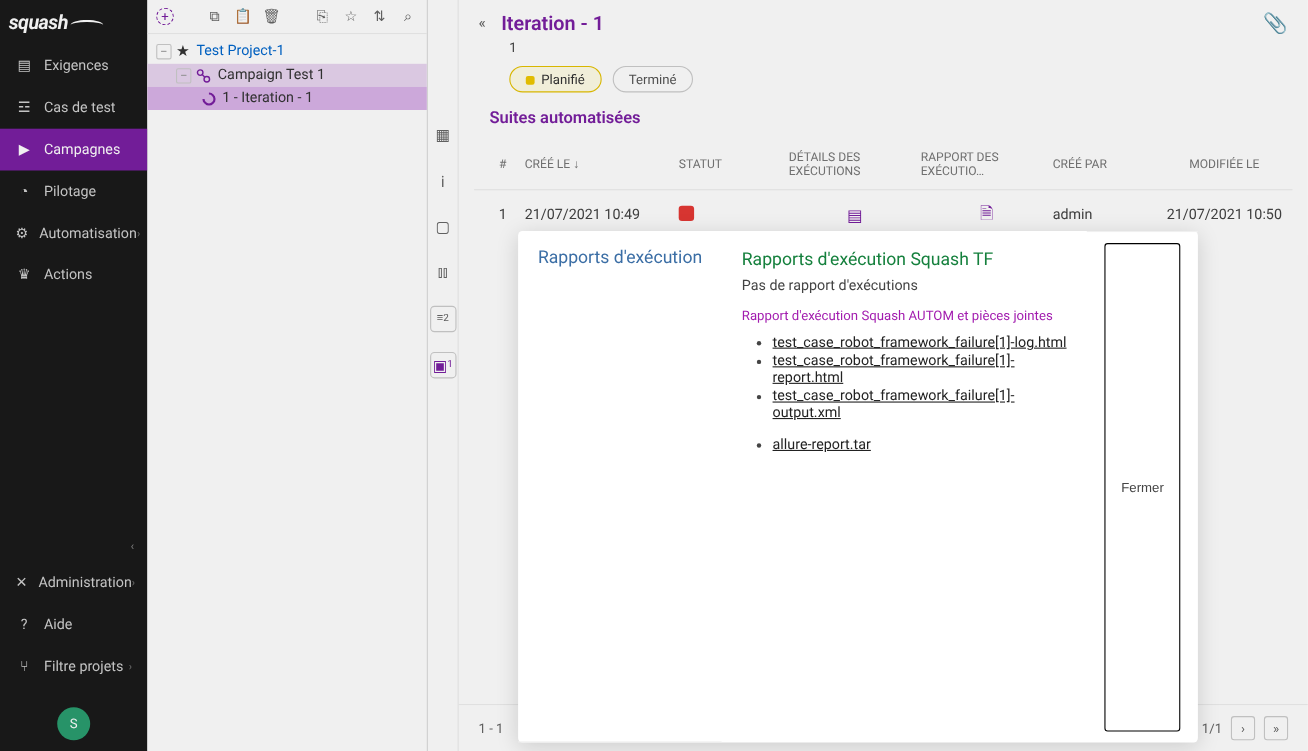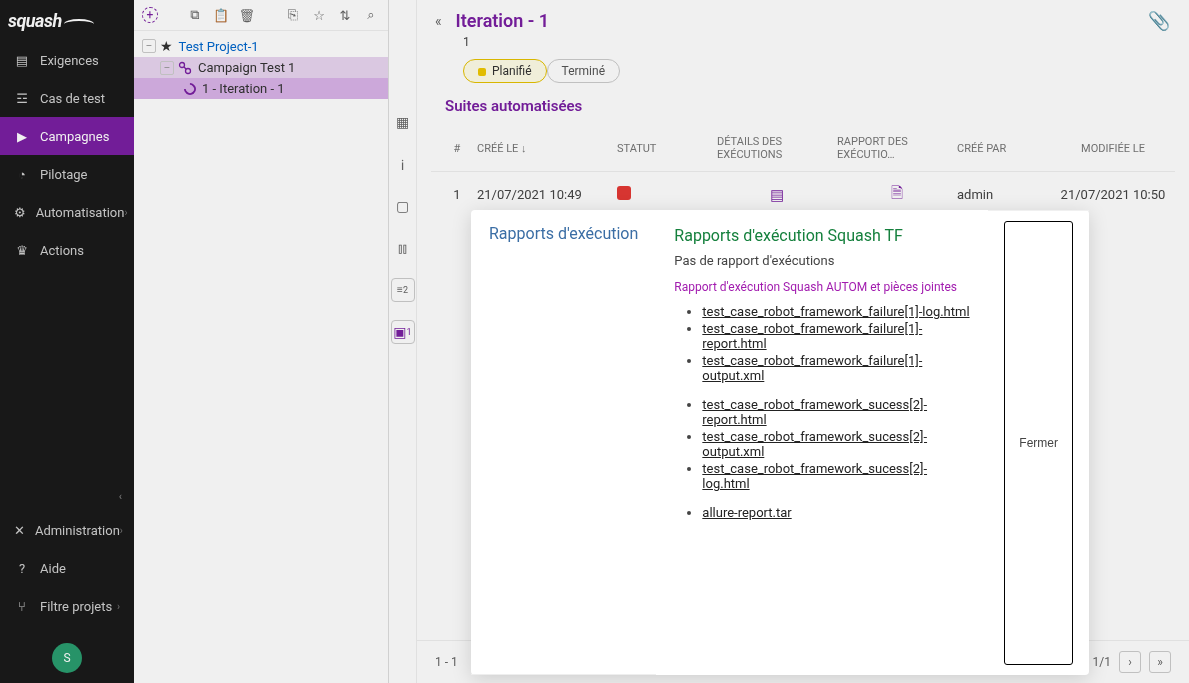--- a/index.html
+++ b/index.html
@@ -47,21 +47,21 @@
 .icon-strip .list-ic { border: 1px solid #ccc; border-radius: 4px; padding: 3px 4px; font-size: 10px; line-height: 1; }
 .icon-strip .list-ic .num { font-size: 9px; display: block; text-align: center; }
 
 
 .main { flex: 1; display: flex; flex-direction: column; position: relative; }
 .main-head { padding: 10px 18px 4px; display: flex; align-items: center; }
 .main-head .back { color: #666; margin-right: 14px; cursor: pointer; font-size: 14px; }
 .main-head h1 { color: #7a1fa2; font-size: 18px; font-weight: 600; }
 .main-head .clip { margin-left: auto; color: #888; cursor: pointer; font-size: 18px; }
 .crumb { padding: 0 46px; color: #444; font-size: 12px; }
-.chips { padding: 10px 46px; display: flex; }
+.chips { padding: 10px 46px; display: flex; gap: 10px; }
 .chip { border: 1px solid #ccc; border-radius: 13px; padding: 4px 14px; font-size: 12px; cursor: pointer; background: #fff; color: #555; }
 .chip.active { background: #fffde7; border-color: #e6c200; color: #333; }
 .chip .dot { width: 8px; height: 8px; background: #f0c800; display: inline-block; border-radius: 2px; margin-right: 6px; vertical-align: middle; }
 .section-title { color: #7a1fa2; font-weight: 600; font-size: 15px; padding: 4px 28px 10px; }
 .table { margin: 0 14px; }
 .thead, .trow { display: grid; grid-template-columns: 40px 140px 100px 120px 120px 100px 1fr; align-items: center; padding: 10px 6px; }
 .thead { color: #777; font-size: 11px; text-transform: uppercase; border-bottom: 1px solid #eee; }
 .thead .sort::after { content: " ↓"; }
 .trow { font-size: 13px; color: #444; }
 .trow .red-sq { width: 14px; height: 14px; background: #e53935; border-radius: 3px; display: inline-block; }
@@ -236,25 +236,20 @@
     <div class="modal-body">
       <div class="sub">Rapports d'exécution Squash TF</div>
       <div class="noreport">Pas de rapport d'exécutions</div>
       <div class="sub2">Rapport d'exécution Squash AUTOM et pièces jointes</div>
       <ul>
         <li><a>test_case_robot_framework_failure[1]-log.html</a></li>
         <li><a>test_case_robot_framework_failure[1]-report.html</a></li>
         <li><a>test_case_robot_framework_failure[1]-output.xml</a></li>
       </ul>
       <ul>
-        <li><a>test_case_robot_framework_sucess[2]-report.html</a></li>
-        <li><a>test_case_robot_framework_sucess[2]-output.xml</a></li>
-        <li><a>test_case_robot_framework_sucess[2]-log.html</a></li>
-      </ul>
-      <ul>
         <li><a>allure-report.tar</a></li>
       </ul>
     </div>
     <div class="modal-foot">
       <button>Fermer</button>
     </div>
   </div>
 </div>
 
 </body></html>

